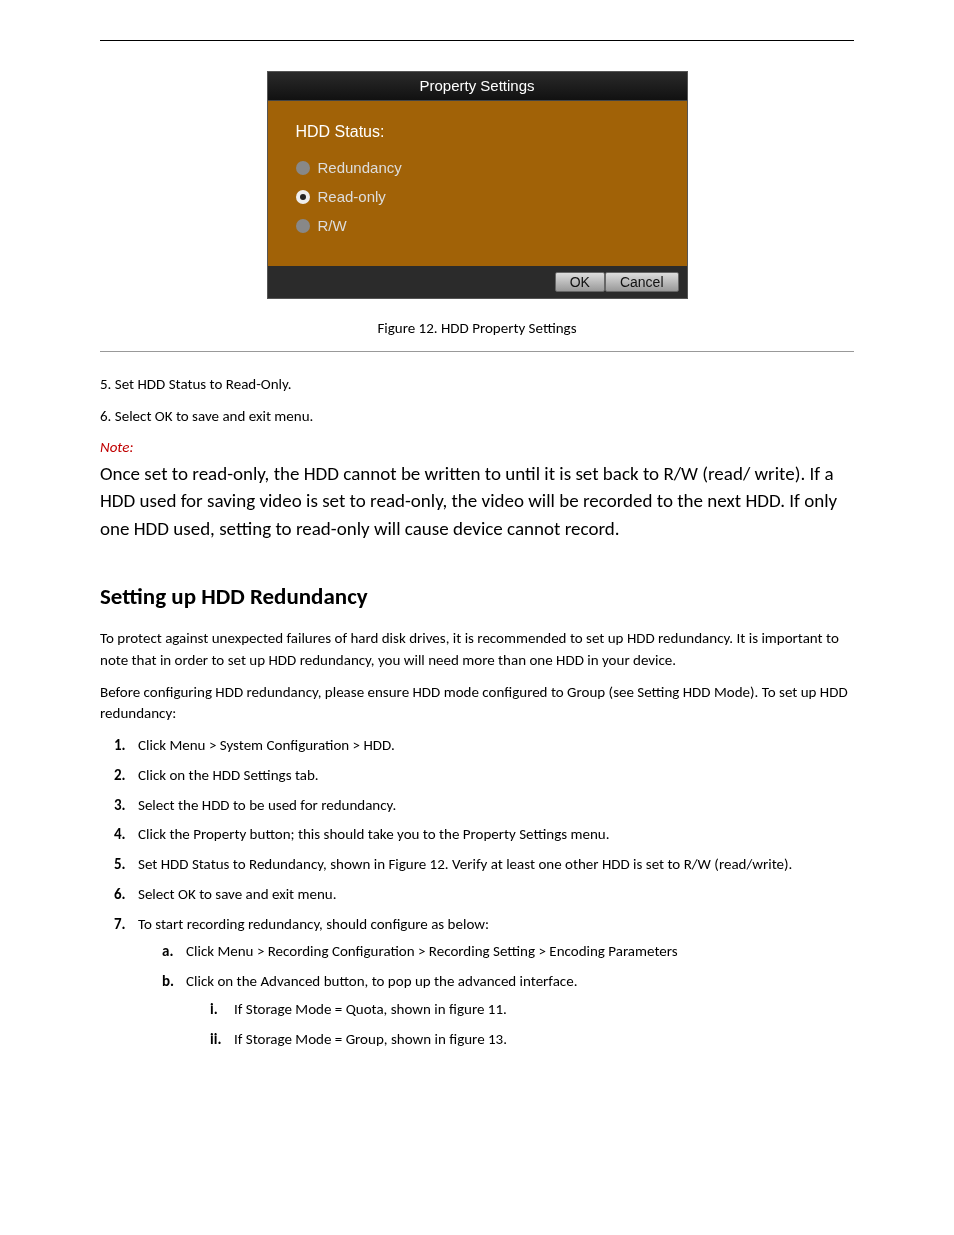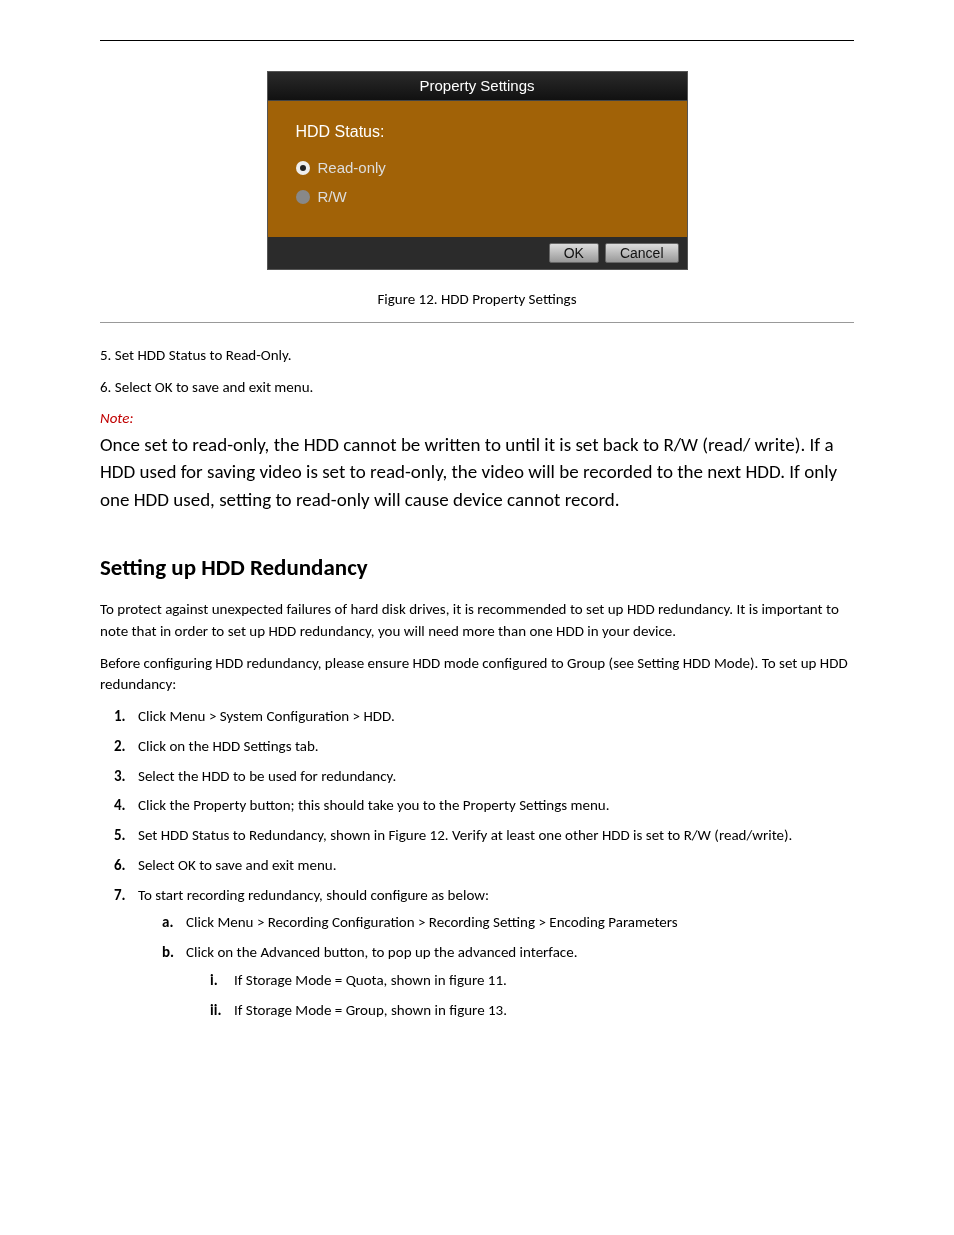--- a/index.html
+++ b/index.html
@@ -69,21 +69,20 @@
     width: 6px;
     height: 6px;
     border-radius: 50%;
     background: #222;
   }
   .dialog-footer {
     background: #2b2b2b;
     padding: 6px 8px;
     display: flex;
     justify-content: flex-end;
-    gap: 6px;
   }
   .dlg-btn {
     background: linear-gradient(#ddd, #999);
     border: 1px solid #666;
     color: #111;
     font-size: 14px;
     padding: 1px 14px;
     border-radius: 2px;
     cursor: pointer;
     font-family: Arial, sans-serif;
@@ -156,20 +155,24 @@
 <body>
 
 <hr class="top-rule">
 
 <div class="dialog-wrap">
   <div class="dialog">
     <div class="dialog-title">Property Settings</div>
     <div class="dialog-body">
       <div class="status-label">HDD Status:</div>
 
+      <div class="radio-row">
+        <span class="radio"></span>
+        <span>Redundancy</span>
+      </div>
 
       <div class="radio-row">
         <span class="radio selected"></span>
         <span>Read-only</span>
       </div>
 
       <div class="radio-row">
         <span class="radio"></span>
         <span>R/W</span>
       </div>

